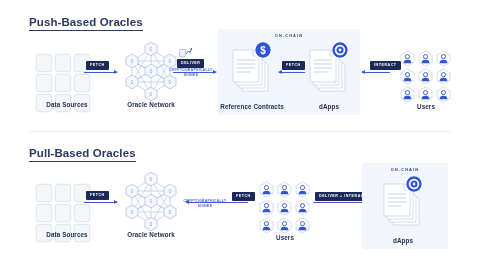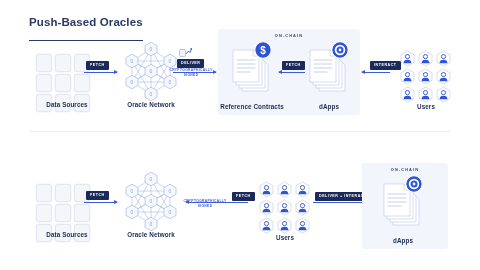--- a/index.html
+++ b/index.html
@@ -12,21 +12,21 @@
   }
   .canvas{position:absolute;inset:0;}
 
   
   .sec-title{
     position:absolute;
     font-size:11.5px;
     font-weight:700;
     letter-spacing:.1px;
     color:#2a3a66;
-    padding-bottom:12px;
+    padding-bottom:2px;
     border-bottom:1.4px solid #2a3a66;
     white-space:nowrap;
     text-align:right;
   }
   #title-push{left:29px;top:16px;}
   #title-pull{left:29px;top:147px;}
 
   
   .divider{
     position:absolute;left:29px;width:422px;height:1px;
@@ -339,20 +339,21 @@
           <polygon points="8.5,1 15,4.8 15,12.2 8.5,16 2,12.2 2,4.8" fill="#ffffff" stroke="#b9c6e6" stroke-width="0.6"></polygon>
           <circle cx="8.5" cy="6.6" r="2.1" fill="none" stroke="#2f54d4" stroke-width="0.9"></circle>
           <path d="M4.6 13.2 a3.9 3.4 0 0 1 7.8 0 z" fill="#2f54d4"></path>
         </svg>
     </div>
   </div>
   <div class="caption" style="left:426px;top:103px;">Users</div>
 
   <div class="divider" style="top:131px;"></div>
 
+  <div class="sec-title" id="title-pull">Pull-Based Oracles</div>
 
   <div class="ds-grid" style="left:36px;top:184px;">
     <div class="ds-card"></div>
     <div class="ds-card"></div>
     <div class="ds-card"></div>
     <div class="ds-card"></div>
     <div class="ds-card"></div>
     <div class="ds-card"></div>
     <div class="ds-card"></div>
     <div class="ds-card"></div>

